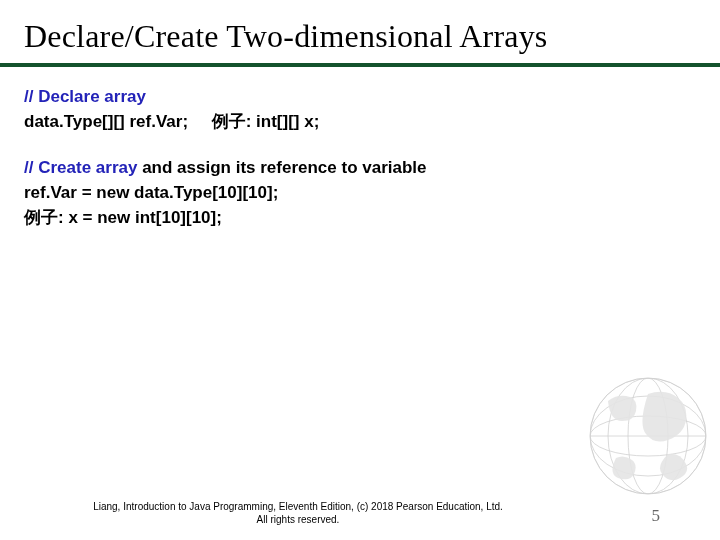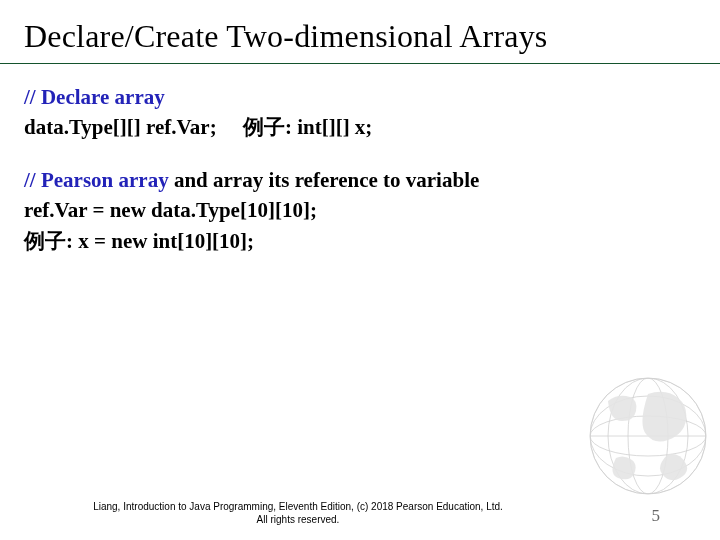--- a/index.html
+++ b/index.html
@@ -8,29 +8,29 @@
     height: 540px;
     background: #fff;
     font-family: "Times New Roman", Times, serif;
     position: relative;
     overflow: hidden;
   }
   .title {
     font-size: 32px;
     font-weight: normal;
     padding: 18px 16px 8px 24px;
-    border-bottom: 1px solid #14532d;
+    border-bottom: 4px solid #14532d;
     letter-spacing: 0.2px;
   }
   .content {
     padding: 18px 16px 0 24px;
   }
   .codeblock {
-    font-family: Liberation Serif, serif;
-    font-size: 21px;
+    font-family: Liberation Sans, sans-serif;
+    font-size: 17px;
     font-weight: bold;
     line-height: 1.45;
     color: #000;
     margin-bottom: 22px;
     white-space: pre;
   }
   .blue { color: #2323b8; }
   .footer {
     position: absolute;
     bottom: 14px;
@@ -62,21 +62,21 @@
 </head>
 <body>
 
 <h1 class="title">Declare/Create Two-dimensional Arrays</h1>
 
 <div class="content">
 
   <div class="codeblock"><span class="blue">// Declare array</span>
 <span>data.Type[][] ref.Var;     例子: int[][] x;</span></div>
 
-  <div class="codeblock"><span class="blue">// Pearson array</span><span> and array its reference to variable</span>
+  <div class="codeblock"><span class="blue">// Create array</span><span> and assign its reference to variable</span>
 <span>ref.Var = new data.Type[10][10];</span>
 <span>例子: x = new int[10][10];</span></div>
 
 
 
 </div>
 
 <div class="globe">
   <svg viewBox="0 0 120 120" width="120" height="120">
     <defs>

